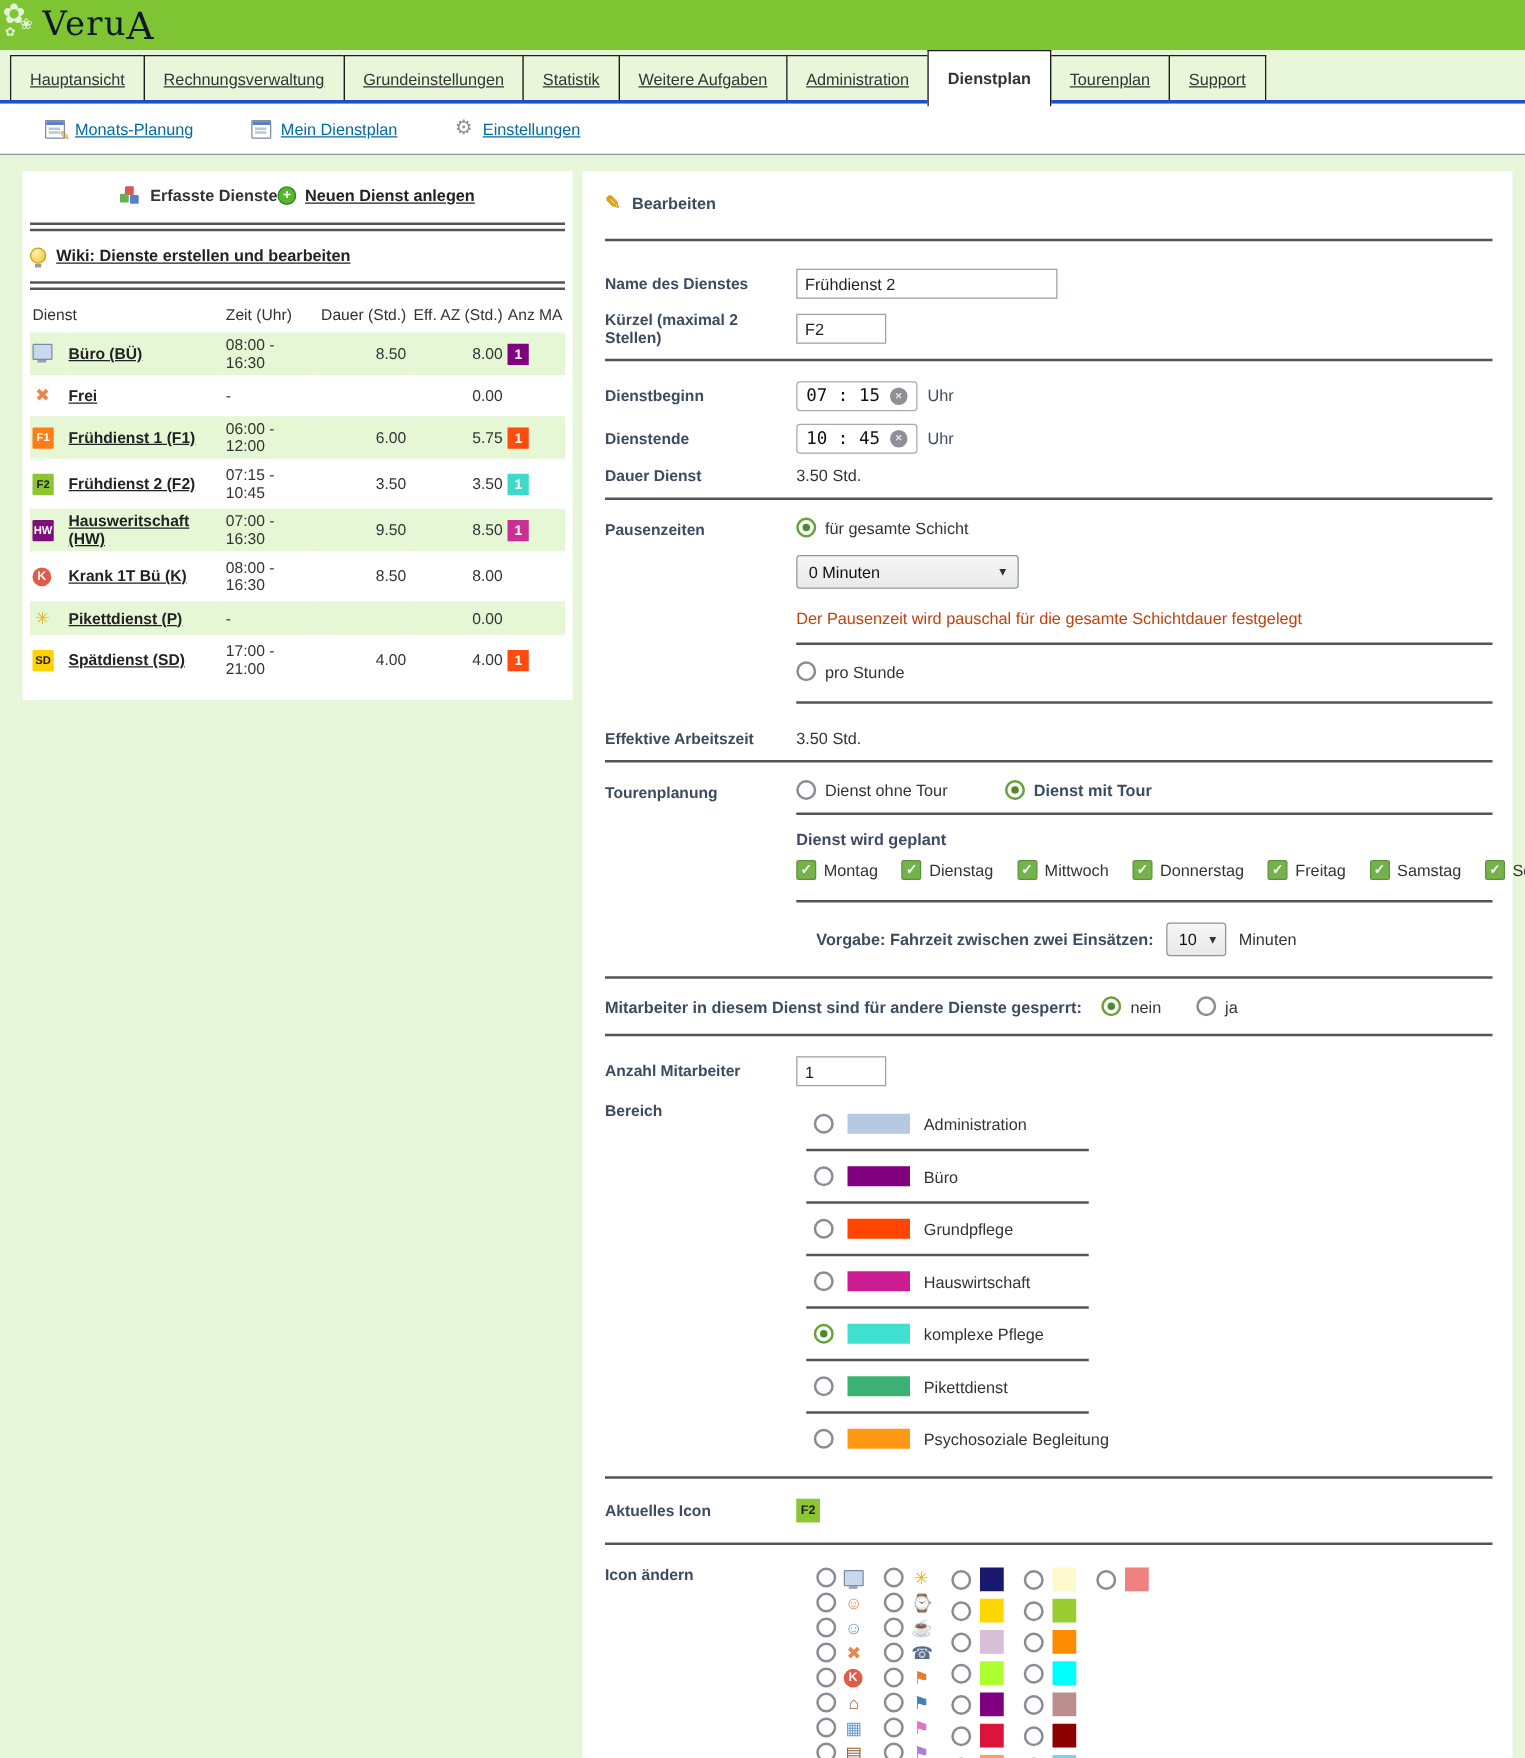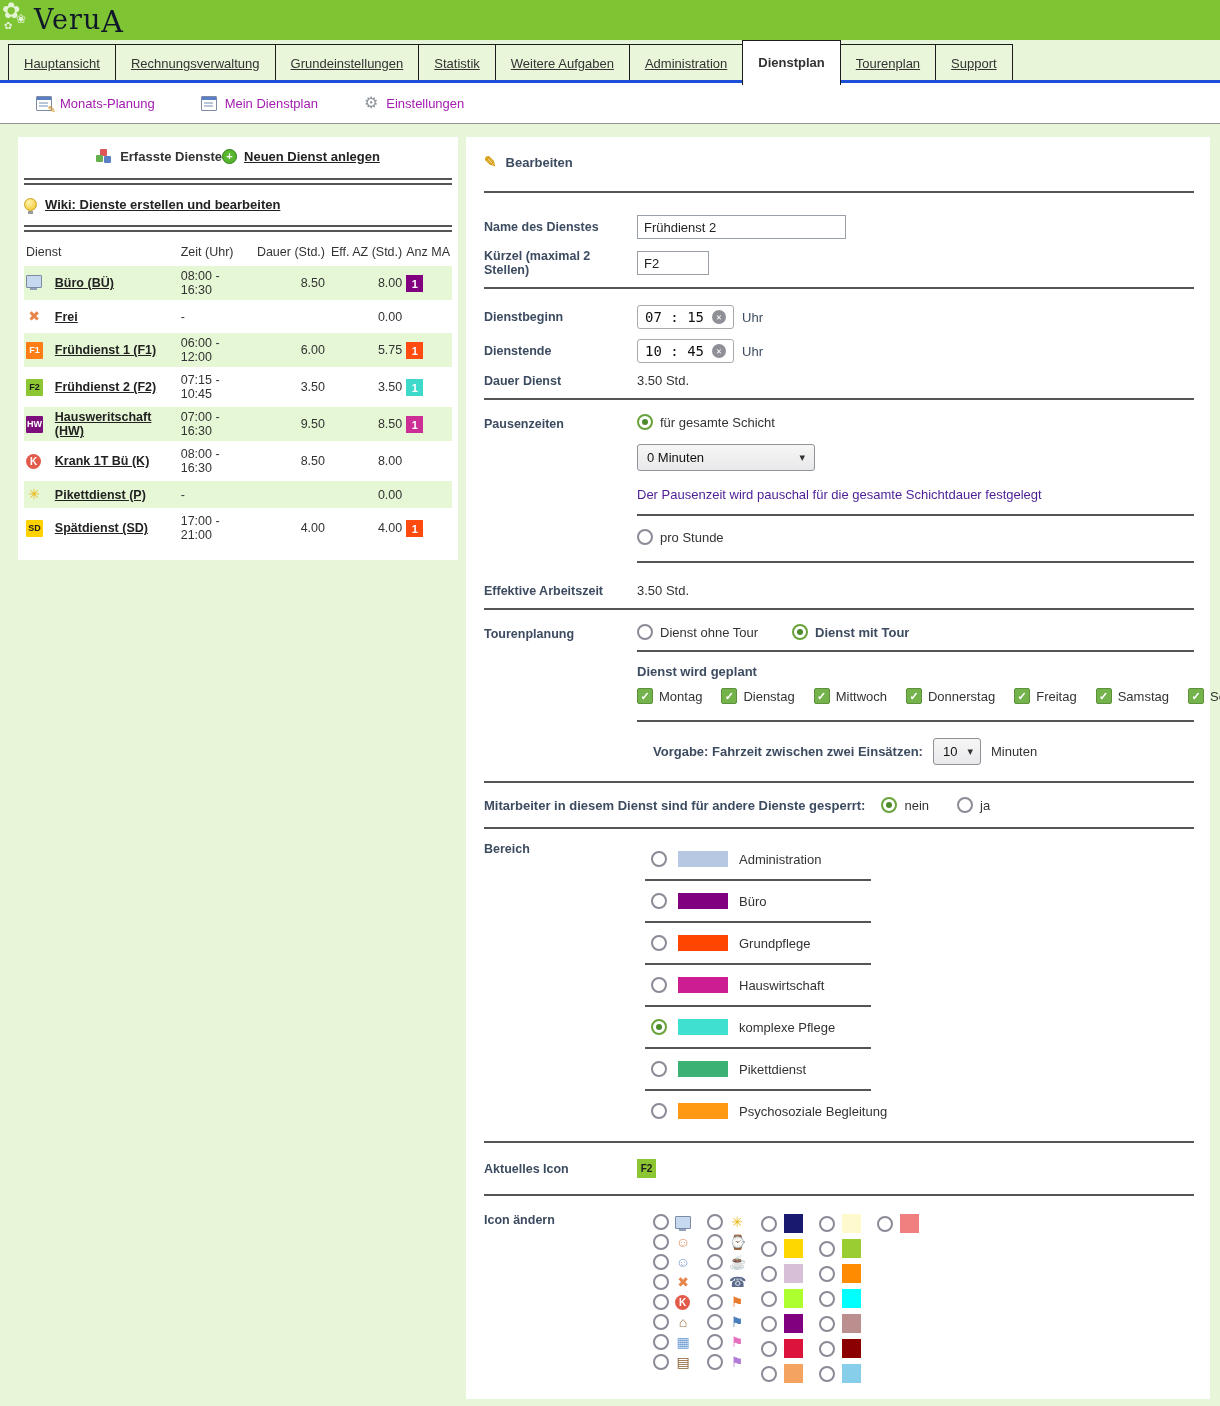--- a/index.html
+++ b/index.html
@@ -11,21 +11,21 @@
   .flower{position:absolute;color:rgba(255,255,255,.8);pointer-events:none}
   .f1{left:2px;top:-2px;font-size:22px}.f2{left:16px;top:12px;font-size:12px}.f3{left:4px;top:20px;font-size:10px}
   
   .tabs{display:flex;align-items:stretch;padding-left:8px;border-bottom:3px solid #1d4ed8;background:#e7f6d8}
   .tab{margin-top:4px;background:#e9f6da;border:1px solid #1c1c1c;border-bottom:none;padding:11px 15px 9px;font-size:13px;text-decoration:underline;cursor:pointer;white-space:nowrap}
   .tab + .tab{margin-left:-1px}
   .tab.active{margin-top:0;margin-bottom:-5px;padding-top:14px;background:#fff;font-weight:bold;text-decoration:none;z-index:2;position:relative}
   
   .subnav{background:#fff;border-bottom:1px solid #949494;height:40px;display:flex;align-items:center;gap:46px;padding-left:36px}
   .subitem{display:inline-flex;align-items:center;gap:8px;cursor:pointer}
-  .subitem .lbl{color:#a21caf}
+  .subitem .lbl{text-decoration:underline;color:#0369a1}
   .cal{width:14px;height:13px;border:1px solid #7d8aa6;background:#fff;display:inline-block;position:relative;border-radius:1px}
   .cal::before{content:"";position:absolute;top:0;left:0;right:0;height:3px;background:#5b7fc4}
   .cal::after{content:"";position:absolute;left:2px;top:5px;width:9px;height:2px;box-shadow:0 3px 0 #b9c6da;background:#b9c6da}
   .cal.edit i{position:absolute;right:-5px;bottom:-5px;font-size:10px;font-style:normal;color:#d09020}
   .gear{font-size:16px;color:#8d949c;line-height:14px}
   
   .content{display:flex;align-items:flex-start;gap:8px;padding:13px 10px 14px 18px}
   .panel{background:#fff;box-sizing:border-box}
   .panel-left{width:440px;padding:8px 6px 12px}
   .panel-right{width:744px;min-height:1259px;padding:14px 16px 0 18px}
@@ -77,21 +77,21 @@
   .clear-btn{width:14px;height:14px;border-radius:50%;background:#8f8f97;color:#fff;font-size:9px;line-height:14px;text-align:center;cursor:pointer}
   .sel{display:inline-flex;align-items:center;justify-content:space-between;border:1px solid #8d9399;background:linear-gradient(#f6f6f6,#e9e9eb);border-radius:3px;height:27px;padding:0 9px;cursor:pointer;color:#111;box-sizing:border-box}
   .sel .chev{color:#333;font-size:11px;margin-left:10px}
   .radio{width:12px;height:12px;border:2px solid #8b8b98;border-radius:50%;display:inline-block;background:#fff;position:relative;flex:none}
   .radio.on{border-color:#69a23b}
   .radio.on::after{content:"";position:absolute;left:3px;top:3px;width:6px;height:6px;border-radius:50%;background:#4c8b2b}
   .ropt{display:inline-flex;align-items:center;gap:7px}
   .chk{width:14px;height:14px;background:#74b34c;border:1px solid #5d913c;border-radius:2px;color:#fff;font-size:11px;line-height:14px;text-align:center;font-weight:bold;display:inline-block;flex:none}
   .days{display:flex;gap:19px;margin:9px 0 16px;flex-wrap:nowrap}
   .day{display:inline-flex;align-items:center;gap:6px;white-space:nowrap}
-  .note{color:#4c1d95;margin:16px 0 12px}
+  .note{color:#c2410c;margin:16px 0 12px}
   .boldtxt{font-weight:bold;color:#3c4b60}
   .inline-row{display:flex;align-items:center;gap:10px}
   .b-row{display:flex;align-items:center;gap:11px;height:22px;margin:9px 0 9px 14px;cursor:pointer}
   .b-sep{width:226px;height:2px;background:#555;margin:8px 0 8px 8px}
   .swatch{width:50px;height:16px;display:inline-block;flex:none}
   .sq-lg{width:19px;height:19px;display:inline-flex;align-items:center;justify-content:center;font-size:10px;font-weight:bold;color:#1c1c1c}
   
   .icon-grid{display:flex;gap:16px;margin:4px 0 0 16px;align-items:flex-start}
   .gcol{display:flex;flex-direction:column}
   .gcell{display:flex;align-items:center;gap:6px;height:16px;margin-bottom:4px;cursor:pointer}
@@ -306,21 +306,21 @@
     </div>
     <div class="frow">
       <div class="flabel">Effektive Arbeitszeit</div>
       <div class="fcontent">3.50 Std.</div>
     </div>
     <div class="hr"></div>
 
     <div class="frow top" style="margin-top:14px">
       <div class="flabel">Tourenplanung</div>
       <div class="fcontent">
-        <div class="inline-row" style="gap:34px">
+        <div class="inline-row" style="gap:46px">
           <span class="ropt">
             <span class="radio"></span>
             <span>Dienst ohne Tour</span>
           </span>
           <span class="ropt">
             <span class="radio on"></span>
             <span class="boldtxt">Dienst mit Tour</span>
           </span>
         </div>
         <div class="hr-ind"></div>
@@ -374,20 +374,24 @@
         <span class="radio on"></span>
         <span>nein</span>
       </span>
       <span class="ropt" style="margin-left:12px">
         <span class="radio"></span>
         <span>ja</span>
       </span>
     </div>
     <div class="hr"></div>
 
+    <div class="frow" style="margin-top:16px">
+      <div class="flabel">Anzahl Mitarbeiter</div>
+      <div class="fcontent"><input class="txt small" value="1" style=""></div>
+    </div>
     <div class="frow top">
       <div class="flabel">Bereich</div>
       <div class="fcontent" id="bereich-box">
           <div class="b-row">
       <span class="radio"></span>
       <span class="swatch" style="background:#b7c9e2"></span>
       <span>Administration</span>
     </div>
           <div class="b-sep"></div>
           <div class="b-row">

